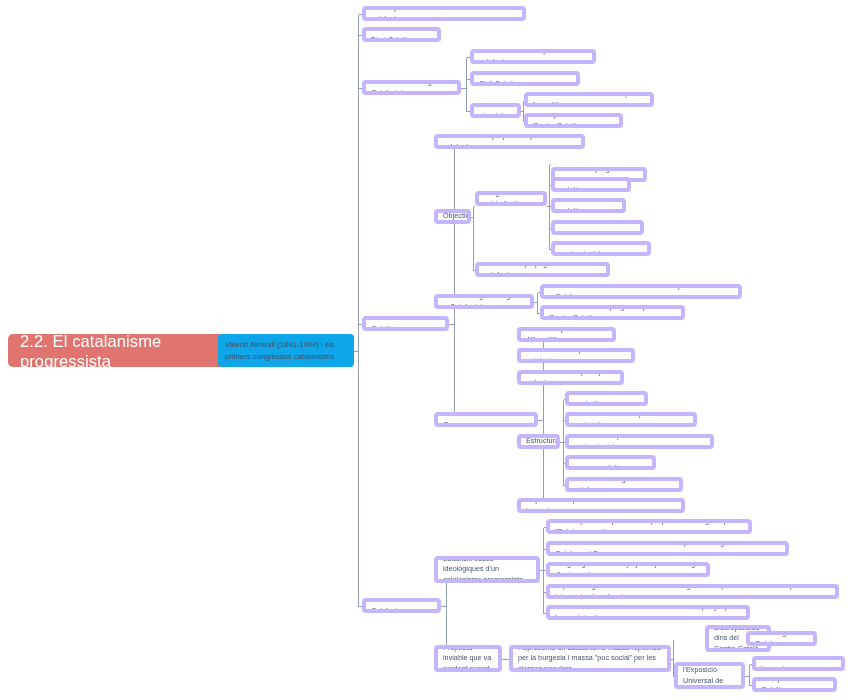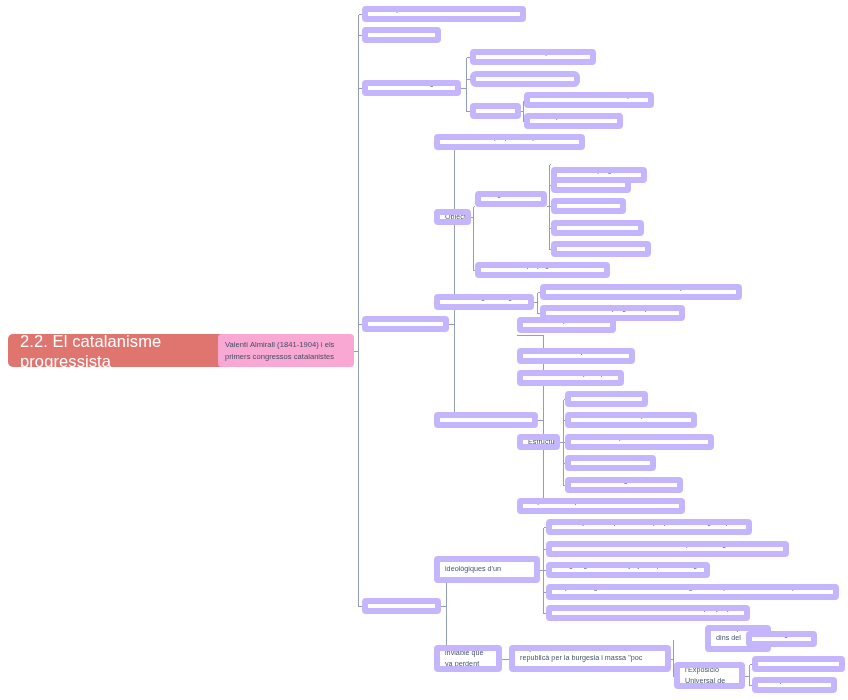--- a/index.html
+++ b/index.html
@@ -25,21 +25,21 @@
     top: 0;
     width: 848px;
     height: 700px;
     pointer-events: none;
   }
   .node {
     position: absolute;
     box-sizing: border-box;
     display: flex;
     align-items: center;
-    border: 6px solid #c4b5fd;
+    border: 4px solid #c4b5fd;
     border-radius: 4px;
     background: #ffffff;
     color: #43536b;
     font-size: 7.2px;
     line-height: 10.5px;
     letter-spacing: 0.02px;
     padding: 2px 5px;
     white-space: pre-line;
     overflow: hidden;
   }
@@ -48,21 +48,21 @@
     border: none;
     border-radius: 5px;
     color: #ffffff;
     font-size: 16.5px;
     line-height: 20px;
     letter-spacing: 0.1px;
     padding: 3px 12px;
     justify-content: flex-start;
   }
   .node.level1 {
-    background: #f9a8d4;
+    background: #0ea5e9;
     border: none;
     border-radius: 4px;
     color: #3f4e63;
     font-size: 7.6px;
     line-height: 11.5px;
     padding: 3px 7px;
     align-items: center;
   }
   .node.two-line {
     align-items: center;
@@ -152,39 +152,39 @@
       <path d="M 749.5 664.5 L 749.5 685.5" stroke="#93a0b4" stroke-width="1" fill="none" shape-rendering="crispEdges"></path>
       <path d="M 749.5 664.5 L 752 664.5" stroke="#93a0b4" stroke-width="1" fill="none" shape-rendering="crispEdges"></path>
       <path d="M 749.5 685.5 L 752 685.5" stroke="#93a0b4" stroke-width="1" fill="none" shape-rendering="crispEdges"></path>
     </svg>
 <div class="node root" style="left: 8px; top: 334px; width: 226px; height: 33px;">2.2. El catalanisme progressista</div>
     <div class="node level1" style="left: 218px; top: 334px; width: 136px; height: 33px;">Valentí Almirall (1841-1904) i els primers congressos catalanistes</div>
     <div class="node" style="left: 362px; top: 6px; width: 164px; height: 15px;">Primer polític en elaborar una teoria sobre el catalanisme</div>
     <div class="node" style="left: 362px; top: 27px; width: 79px; height: 15px;">1879. Funda el Diari Català</div>
     <div class="node" style="left: 362px; top: 80px; width: 99px; height: 15px;">1880. Primer Congrés Catalanista</div>
     <div class="node" style="left: 470px; top: 49px; width: 126px; height: 15px;">Primera assamblea política del catalanisme</div>
-    <div class="node" style="left: 470px; top: 71px; width: 110px; height: 15px; border-radius: 6px;">Declaració en favor al Dret Civil Català</div>
+    <div class="node" style="left: 470px; top: 71px; width: 110px; height: 15px;">Declaració en favor al Dret Civil Català</div>
     <div class="node" style="left: 470px; top: 103px; width: 51px; height: 15px; text-align: center;">Temes tractats</div>
     <div class="node" style="left: 524px; top: 92px; width: 130px; height: 15px;">El catalanisme ha de començar a fer política</div>
     <div class="node" style="left: 524px; top: 113px; width: 99px; height: 15px;">Acord per formar el Centre Català</div>
     <div class="node" style="left: 362px; top: 316px; width: 87px; height: 15px;">1882. El Centre Català</div>
     <div class="node" style="left: 434px; top: 134px; width: 151px; height: 15px;">Primera entitat pròpiament política del catalanisme</div>
     <div class="node" style="left: 434px; top: 209px; width: 37px; height: 15px;">Objectius</div>
     <div class="node" style="left: 475px; top: 191px; width: 72px; height: 15px;">Programa reivindicatiu</div>
     <div class="node" style="left: 551px; top: 167px; width: 96px; height: 15px;">Reivindica progrés de Catalunya</div>
     <div class="node" style="left: 551px; top: 177px; width: 80px; height: 15px;">Reclama oficialitat català</div>
     <div class="node" style="left: 551px; top: 198px; width: 75px; height: 15px;">Defensa dret civil català</div>
     <div class="node" style="left: 551px; top: 220px; width: 93px; height: 15px;">Divisió territorial en comarques</div>
     <div class="node" style="left: 551px; top: 241px; width: 100px; height: 15px;">Política econòmica proteccionista</div>
     <div class="node" style="left: 475px; top: 262px; width: 135px; height: 15px;">Crear nuclis propagandístics del catalanisme</div>
     <div class="node" style="left: 434px; top: 294px; width: 100px; height: 15px; padding-left: 12px;">1883. Segon Congrés Catalanista</div>
     <div class="node" style="left: 540px; top: 284px; width: 202px; height: 15px;">Denuncia el caràcter "sucursalista" dels partits dinàstics a Catalunya</div>
     <div class="node" style="left: 540px; top: 305px; width: 145px; height: 15px;">Discussió sobre el programa polític del Centre Català</div>
     <div class="node" style="left: 434px; top: 412px; width: 104px; height: 15px;">1885. El Memorial de Greuges</div>
-    <div class="node" style="left: 517px; top: 317px; width: 99px; height: 15px;">Document presentat a Alfons XII</div>
+    <div class="node" style="left: 517px; top: 327px; width: 99px; height: 15px;">Document presentat a Alfons XII</div>
     <div class="node" style="left: 517px; top: 348px; width: 118px; height: 15px;">Primer manifest polític del catalanisme</div>
     <div class="node" style="left: 517px; top: 370px; width: 107px; height: 15px;">Almirall va ser el principal redactor</div>
     <div class="node" style="left: 517px; top: 434px; width: 43px; height: 15px;">Estructura</div>
     <div class="node" style="left: 565px; top: 391px; width: 83px; height: 15px;">Denuncia el centralisme</div>
     <div class="node" style="left: 565px; top: 412px; width: 132px; height: 15px;">Demana el dret a impulsar la vida regional</div>
     <div class="node" style="left: 565px; top: 434px; width: 149px; height: 15px;">Defensa una política econòmica proteccionista</div>
     <div class="node" style="left: 565px; top: 455px; width: 91px; height: 15px; text-align: center;">Defensa el dret civil català</div>
     <div class="node" style="left: 565px; top: 477px; width: 118px; height: 15px;">Defensa la llengua i cultura catalana</div>
     <div class="node" style="left: 517px; top: 498px; width: 168px; height: 15px;">Representa l'aproximació del moviment a la burgesia</div>
     <div class="node" style="left: 362px; top: 598px; width: 79px; height: 15px;">1886. Lo Catalanisme</div>

